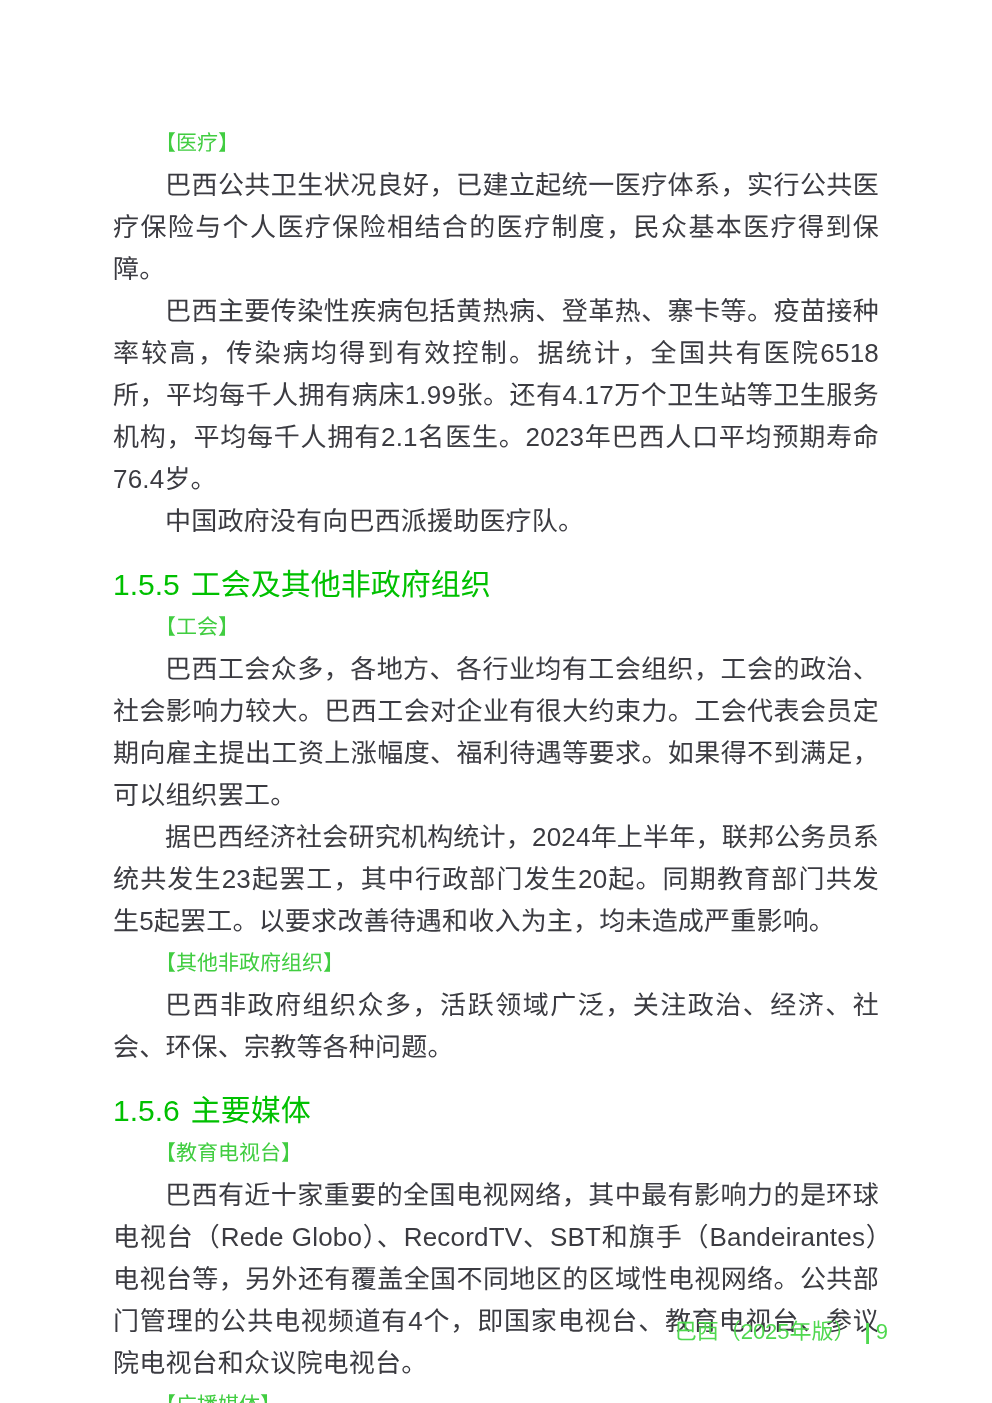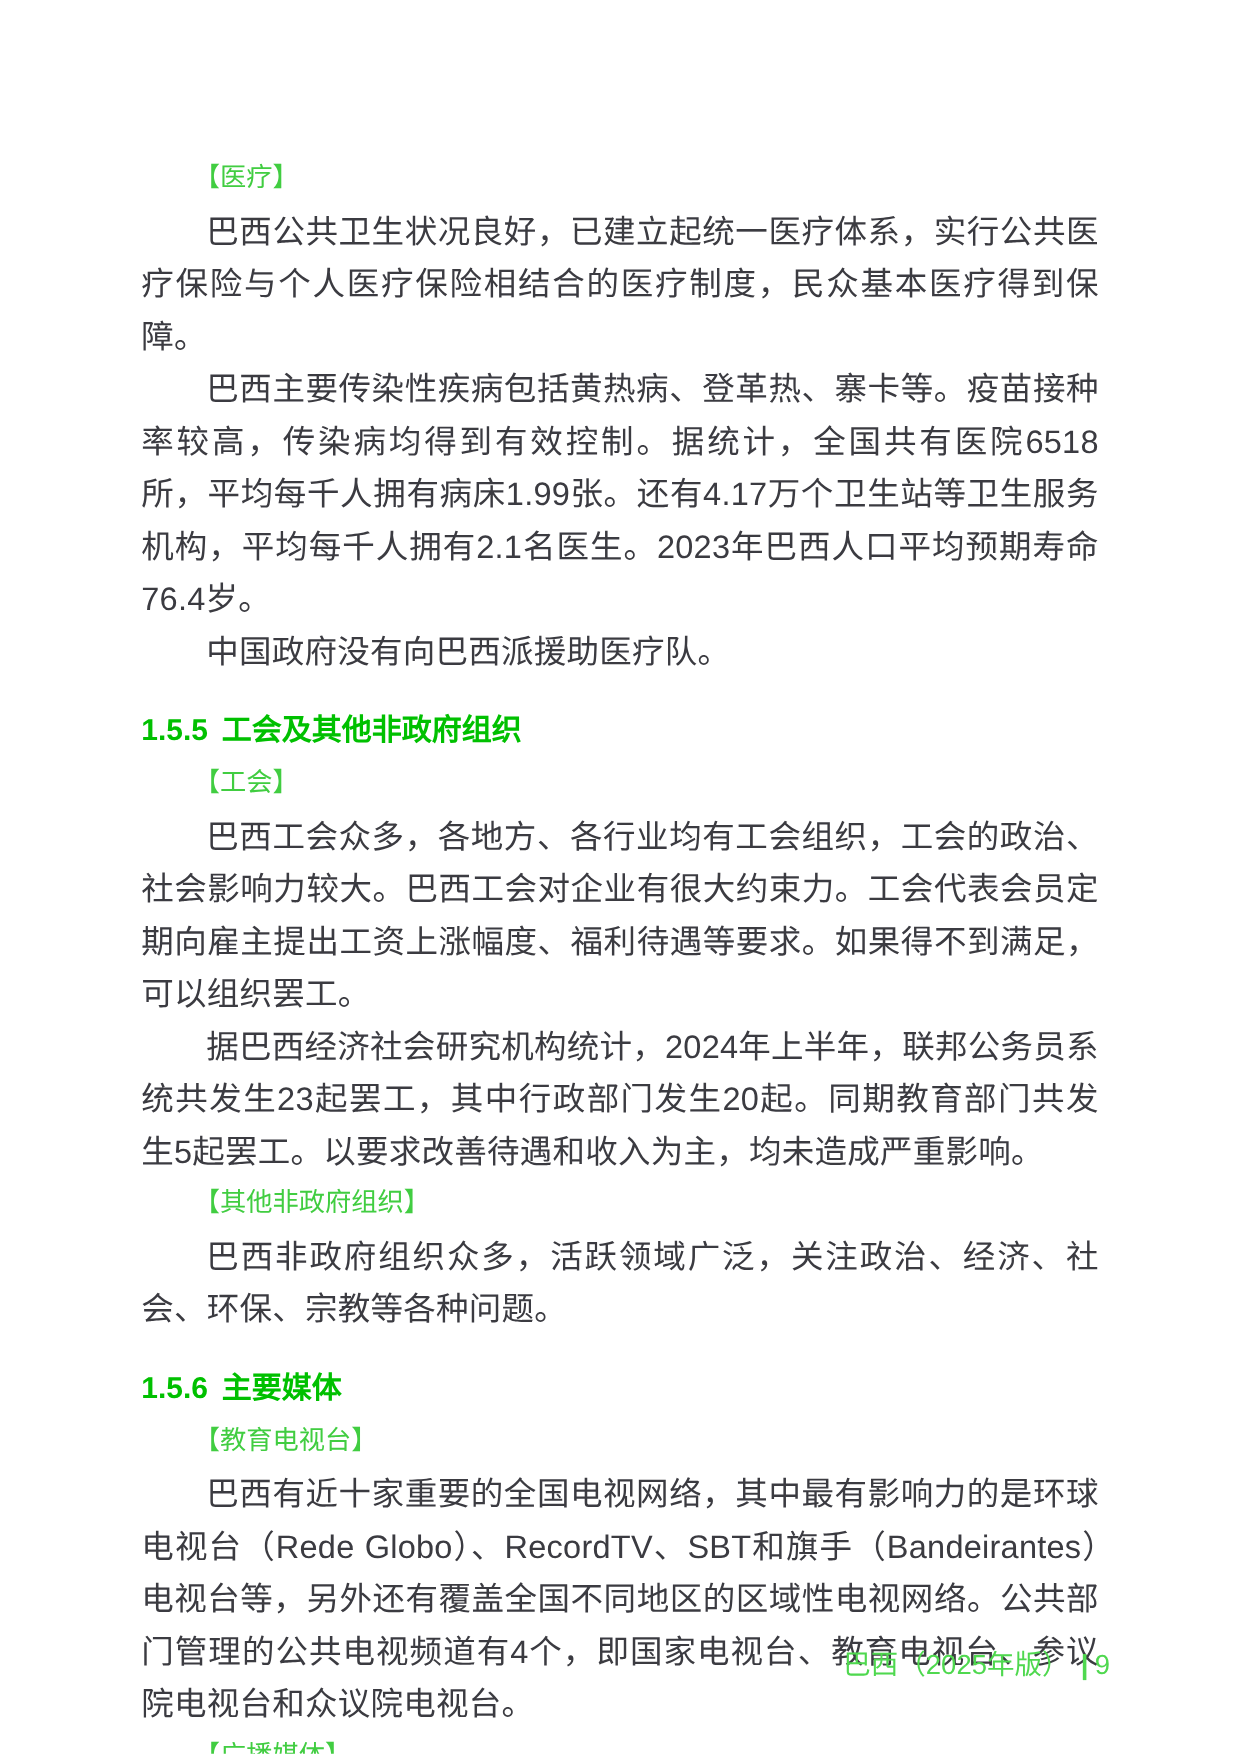--- a/index.html
+++ b/index.html
@@ -32,23 +32,23 @@
   .subhead {
     margin: 0;
     font-size: 21px;
     line-height: 42px;
     color: var(--subhead-green, #41cd41);
     text-indent: 2em;
     font-weight: 400;
   }
   .heading {
     margin: 22px 0 0 0;
-    font-size: 24px;
+    font-size: 30px;
     line-height: 42px;
-    font-weight: 700;
+    font-weight: 400;
     color: var(--heading-green, #00c000);
     text-indent: 0;
   }
   .heading .heading-title { margin-left: 11px; }
   .page-footer {
     position: absolute;
     right: 104px;
     top: 1311px;
     font-size: 22px;
     line-height: 42px;

